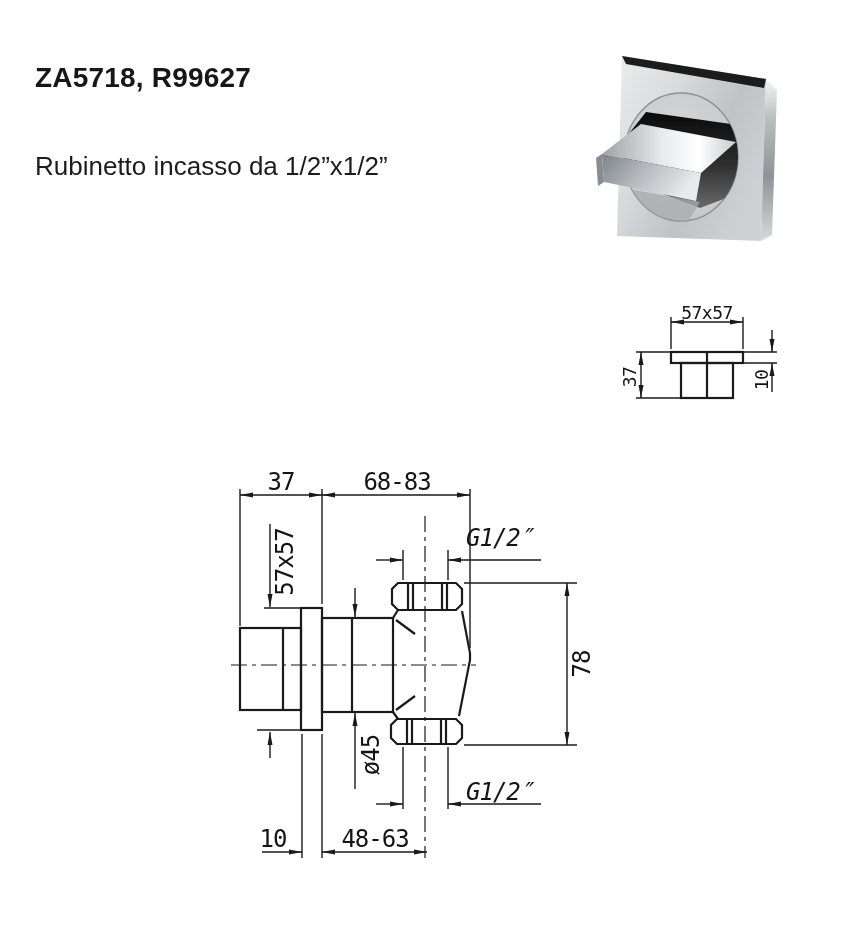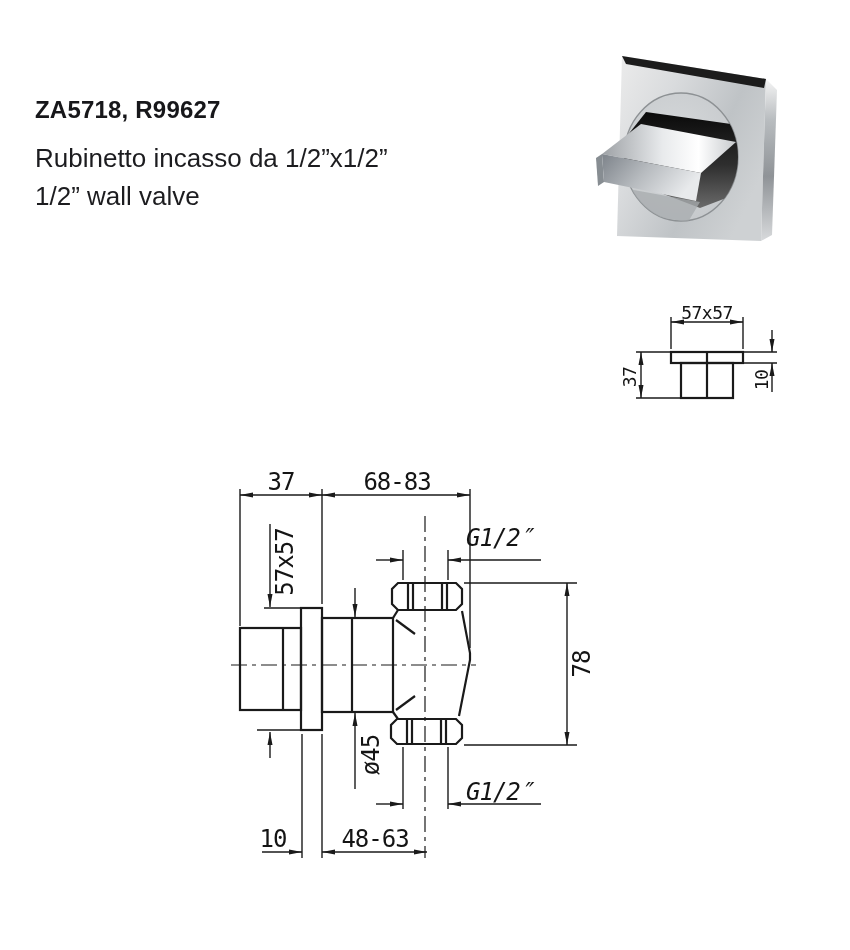--- a/index.html
+++ b/index.html
@@ -1,42 +1,41 @@
 <!DOCTYPE html>
 <html><head>
 <meta charset="utf-8">
 <style>
   html,body{margin:0;padding:0;background:#ffffff;}
   #page{position:relative;width:850px;height:950px;background:#ffffff;overflow:hidden;
         font-family:"Liberation Sans",sans-serif;color:#17171a;}
-  #title{position:absolute;left:35px;top:62px;font-size:24px;font-weight:bold;
-         letter-spacing:0.2px;color:#17171a;margin-top:34px;}
+  #title{position:absolute;left:35px;top:62px;font-size:28px;font-weight:bold;
+         letter-spacing:0.2px;color:#17171a;}
   #descriptions{position:absolute;left:35px;top:139px;font-size:26px;line-height:38px;
          color:#1c1c1f;}
-  .desc-line{white-space:nowrap;}
+  .desc-line{white-space:nowrap;margin-top:8px;}
   #drawing-svg{position:absolute;left:0;top:0;width:850px;height:950px;}
   text.dim{font-family:"DejaVu Sans Mono",monospace;font-size:24px;fill:#141414;
            letter-spacing:-1px;}
   text.dim-i{font-style:italic;}
   text.dim-s{font-family:"DejaVu Sans Mono",monospace;font-size:18px;fill:#141414;
            letter-spacing:-0.5px;}
   .part{fill:none;stroke:#1a1a1a;stroke-width:2.2;stroke-linejoin:miter;}
   .thin{fill:none;stroke:#1a1a1a;stroke-width:1.4;}
   .cl{fill:none;stroke:#1a1a1a;stroke-width:1.2;stroke-dasharray:16 5 4 5;}
 </style>
 </head>
 <body>
 
 <div id="page">
 
   <div id="title">ZA5718, R99627</div>
 
   <div id="descriptions">
     <div class="desc-line">Rubinetto incasso da 1/2”x1/2”</div>
-    <div class="desc-line">1/2” wall valve</div>
   </div>
 
   <svg id="drawing-svg" viewBox="0 0 850 950">
     <defs>
       <marker id="arw" markerUnits="userSpaceOnUse" markerWidth="14" markerHeight="7" refX="13.5" refY="3.5" orient="auto-start-reverse">
         <path d="M13.5,3.5 L0.5,1 L0.5,6 Z" fill="#1a1a1a"></path>
       </marker>
       <linearGradient id="gPlate" x1="0" y1="0" x2="1" y2="0.6">
         <stop offset="0" stop-color="#ececec"></stop>
           <stop offset="0.35" stop-color="#d9dbdd"></stop>

